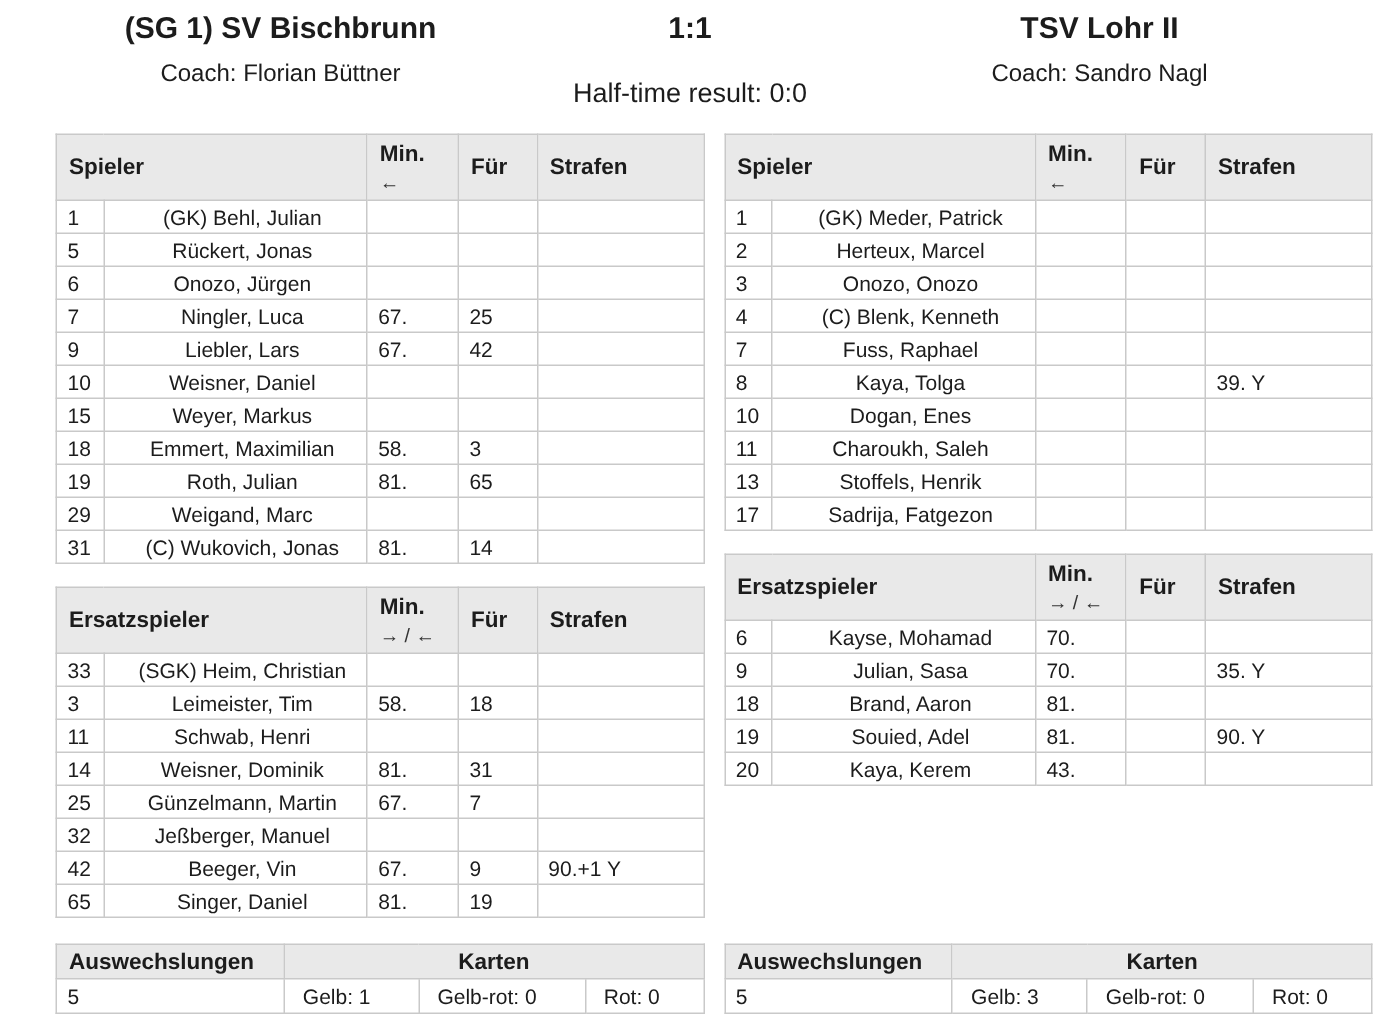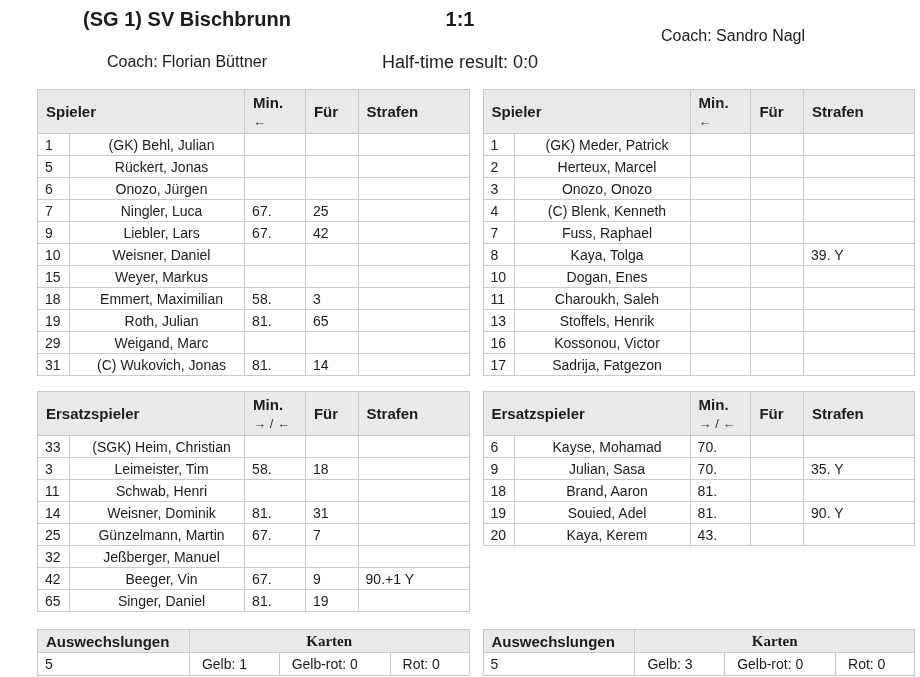--- a/index.html
+++ b/index.html
@@ -15,21 +15,21 @@
   
   .match-header {
     display:grid;
     grid-template-columns:2fr 1fr 2fr;
     text-align:center;
     margin-bottom:18px;
   }
   .team-name, .score {
     font-size:20px; font-weight:bold; line-height:26px;
   }
-  .coach { font-size:16px; margin-top:20px; line-height:19px;text-align:center; }
+  .coach { font-size:16px; margin-top:8px; line-height:19px;text-align:center; }
   .halftime { font-size:18px; margin-top:22px; line-height:17px; }
 
   
   .teams {
     display:grid;
     grid-template-columns:1fr 1fr;
     column-gap:13px;
     padding-left:32px;
   }
   .team-col { display:flex; flex-direction:column; height:587px; }
@@ -56,21 +56,21 @@
   col.c-name { width:40.6%; }
   col.c-min { width:14.1%; }
   col.c-fur { width:12.2%; }
   col.c-str { width:25.7%; }
 
   .roster-table { margin-bottom:15px; }
 
   
   .summary-table { margin-top:auto; }
   .summary-table th { height:23px; font-size:15px; }
-  .summary-table th.cards-header { text-align:center; padding-left:0;font-family:Liberation Serif, serif; }
+  .summary-table th.cards-header { text-align:center; padding-left:0; }
   .summary-table td { height:23px; font-size:14px; padding-left:7px; }
   .summary-table td.card-cell { padding-left:12px; }
   col.s-sub { width:35.2%; }
   col.s-yellow { width:20.8%; }
   col.s-yellowred { width:25.7%; }
   col.s-red { width:18.3%; }
 </style>
 </head>
 <body>
 
@@ -79,20 +79,21 @@
   <div class="match-header">
     <div>
       <div class="team-name">(SG 1) SV Bischbrunn</div>
       <div class="coach">Coach: Florian Büttner</div>
     </div>
     <div>
       <div class="score">1:1</div>
       <div class="halftime">Half-time result: 0:0</div>
     </div>
     <div>
+      <div class="team-name">TSV Lohr II</div>
       <div class="coach">Coach: Sandro Nagl</div>
     </div>
   </div>
 
   <div class="teams">
 
     <div class="team-col">
 
       <table class="roster-table">
         <colgroup>
@@ -406,27 +407,20 @@
             </tr>
 
             <tr>
               <td>13</td>
               <td class="name-cell">Stoffels, Henrik</td>
               <td></td>
               <td></td>
               <td></td>
             </tr>
 
-            <tr>
-              <td>16</td>
-              <td class="name-cell">Kossonou, Victor</td>
-              <td></td>
-              <td></td>
-              <td></td>
-            </tr>
 
             <tr>
               <td>17</td>
               <td class="name-cell">Sadrija, Fatgezon</td>
               <td></td>
               <td></td>
               <td></td>
             </tr>
 
         </tbody>

